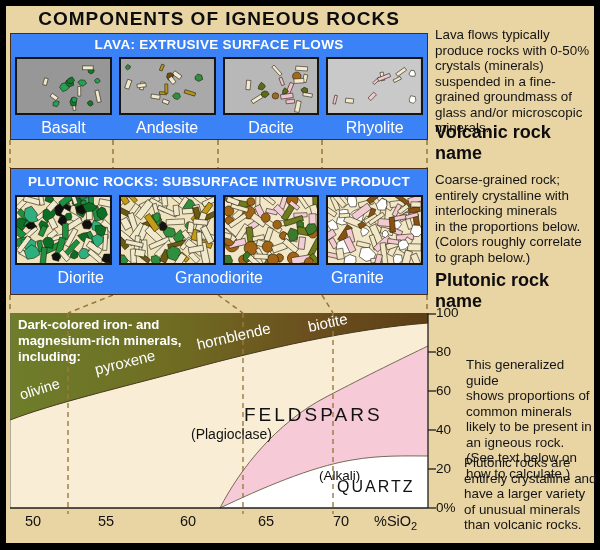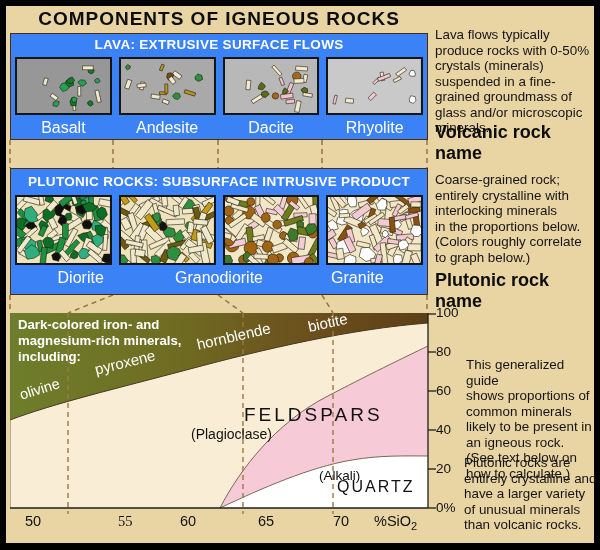--- a/index.html
+++ b/index.html
@@ -506,21 +506,21 @@
     <span class="min-label" style="left:10px;top:74px;transform:rotate(-17deg);font-size:14.5px;">olivine</span>
     <span class="min-label" style="left:85px;top:48px;transform:rotate(-14deg);">pyroxene</span>
     <span class="min-label" style="left:187px;top:23px;transform:rotate(-13deg);">hornblende</span>
     <span class="min-label" style="left:298px;top:5px;transform:rotate(-12deg);">biotite</span>
     <span class="clabel feldspars">FELDSPARS</span>
     <span class="clabel plag">(Plagioclase)</span>
     <span class="clabel alkali">(Alkali)</span>
     <span class="clabel quartz">QUARTZ</span>
 
     <span class="xtick" style="left:15px;">50</span>
-    <span class="xtick" style="left:108px;font-family:Liberation Serif, serif;">55</span>
+    <span class="xtick" style="left:88px;">55</span>
     <span class="xtick" style="left:170px;">60</span>
     <span class="xtick" style="left:248px;">65</span>
     <span class="xtick" style="left:323px;">70</span>
     <span class="xaxis-label"><span>%SiO</span><sub>2</sub></span>
   </div>
 
   <span class="abs ytick" style="left:436px;top:305px;">100</span>
   <span class="abs ytick" style="left:436px;top:344px;">80</span>
   <span class="abs ytick" style="left:436px;top:383px;">60</span>
   <span class="abs ytick" style="left:436px;top:422px;">40</span>

